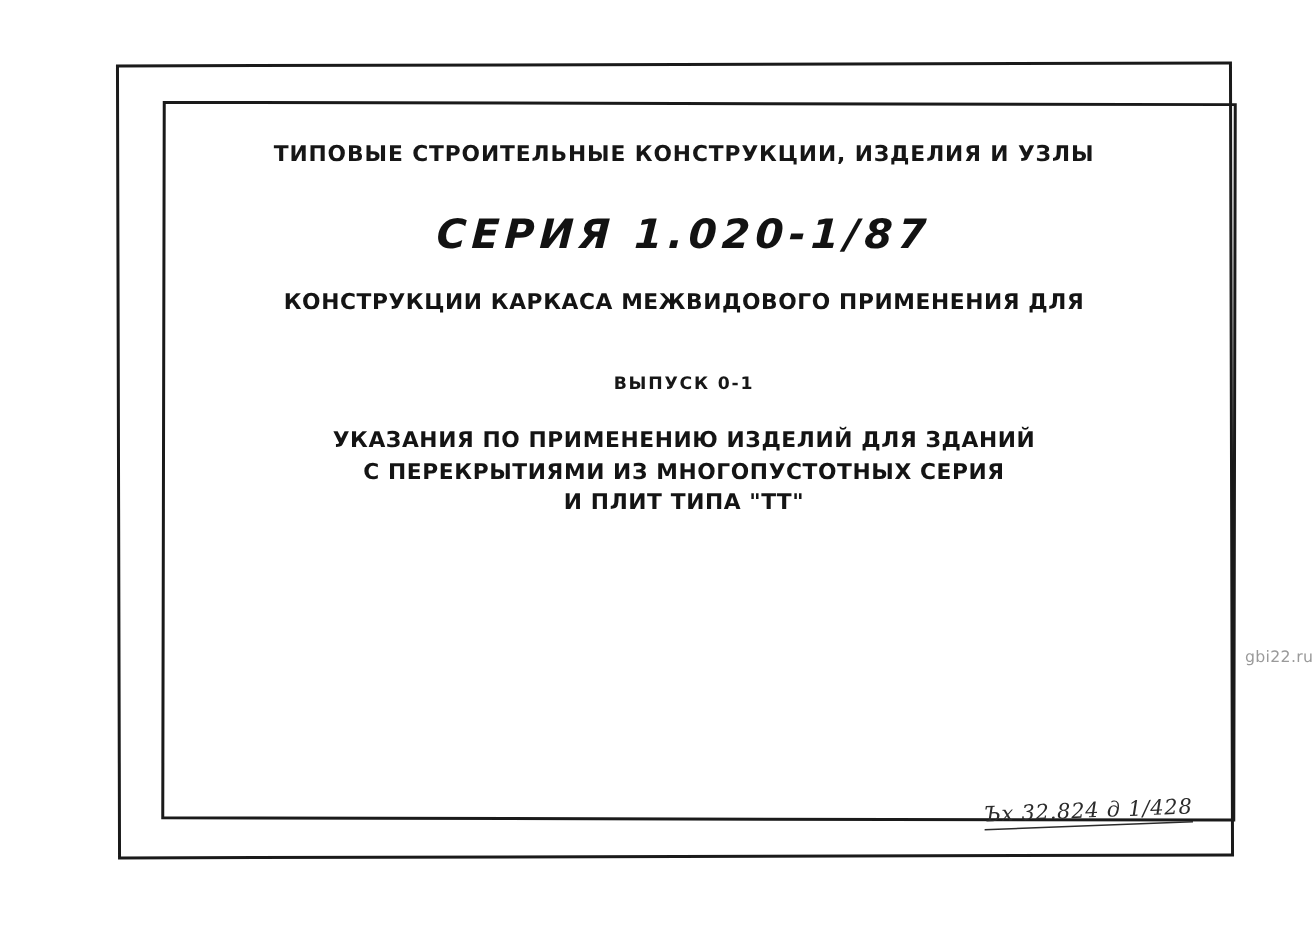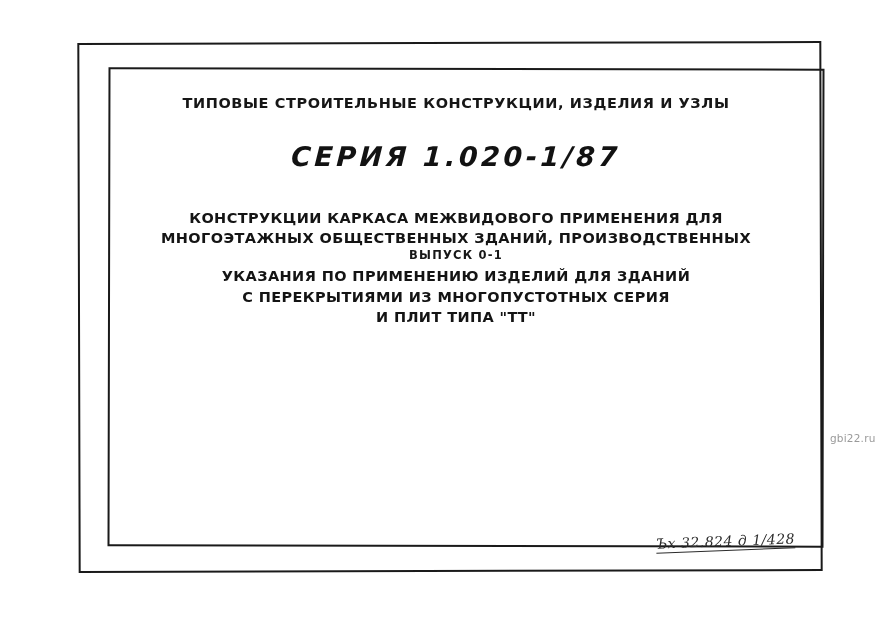--- a/index.html
+++ b/index.html
@@ -72,40 +72,41 @@
     margin-top: 30px;
     font-size: 27px;
     font-weight: 700;
     letter-spacing: 3.5px;
     color: #121212;
     font-style: italic;
     transform: skewX(-3deg);
   }
 
   #subject-block {
-    margin-top: 36px;
+    margin-top: 20px;
     line-height: 1.38;
   }
   #subject-block div {
     font-size: 14.5px;
     font-weight: 700;
     letter-spacing: 0.4px;
     color: #141414;
     white-space: nowrap;
   }
 
   #issue-line {
+    margin-top: 36px;
     font-size: 11.5px;
     font-weight: 700;
     letter-spacing: 1.2px;
     color: #171717;
   }
 
   #desc-block {
-    margin-top: 4px;
+    margin-top: 22px;
     line-height: 1.42;
   }
   #desc-block div {
     font-size: 14.5px;
     font-weight: 700;
     letter-spacing: 0.4px;
     color: #141414;
     white-space: nowrap;
   }
 
@@ -147,21 +148,20 @@
   <div id="inner-frame"></div>
 
   <div id="title-block">
 
     <div class="line-small">ТИПОВЫЕ СТРОИТЕЛЬНЫЕ КОНСТРУКЦИИ, ИЗДЕЛИЯ И УЗЛЫ</div>
 
     <div id="series-line">СЕРИЯ 1.020-1/87</div>
 
     <div id="subject-block">
       <div>КОНСТРУКЦИИ КАРКАСА МЕЖВИДОВОГО ПРИМЕНЕНИЯ ДЛЯ</div>
-      <div>МНОГОЭТАЖНЫХ ОБЩЕСТВЕННЫХ ЗДАНИЙ, ПРОИЗВОДСТВЕННЫХ</div>
     </div>
 
     <div id="issue-line">ВЫПУСК 0-1</div>
 
     <div id="desc-block">
       <div>УКАЗАНИЯ ПО ПРИМЕНЕНИЮ ИЗДЕЛИЙ ДЛЯ ЗДАНИЙ</div>
       <div>С ПЕРЕКРЫТИЯМИ ИЗ МНОГОПУСТОТНЫХ СЕРИЯ</div>
       <div>И ПЛИТ ТИПА "ТТ"</div>
     </div>
 

